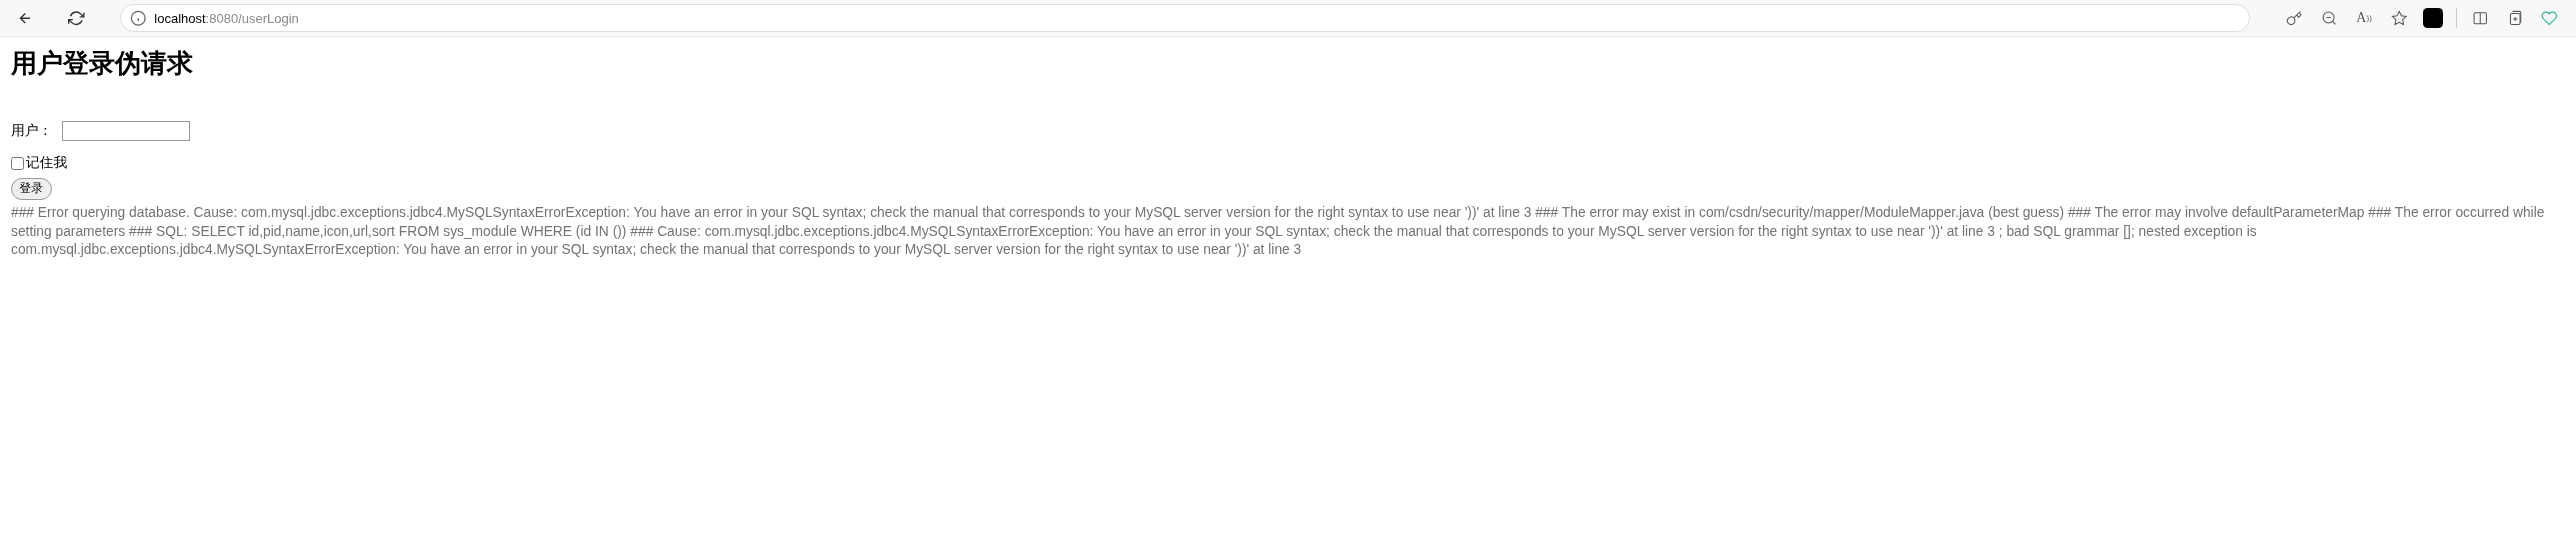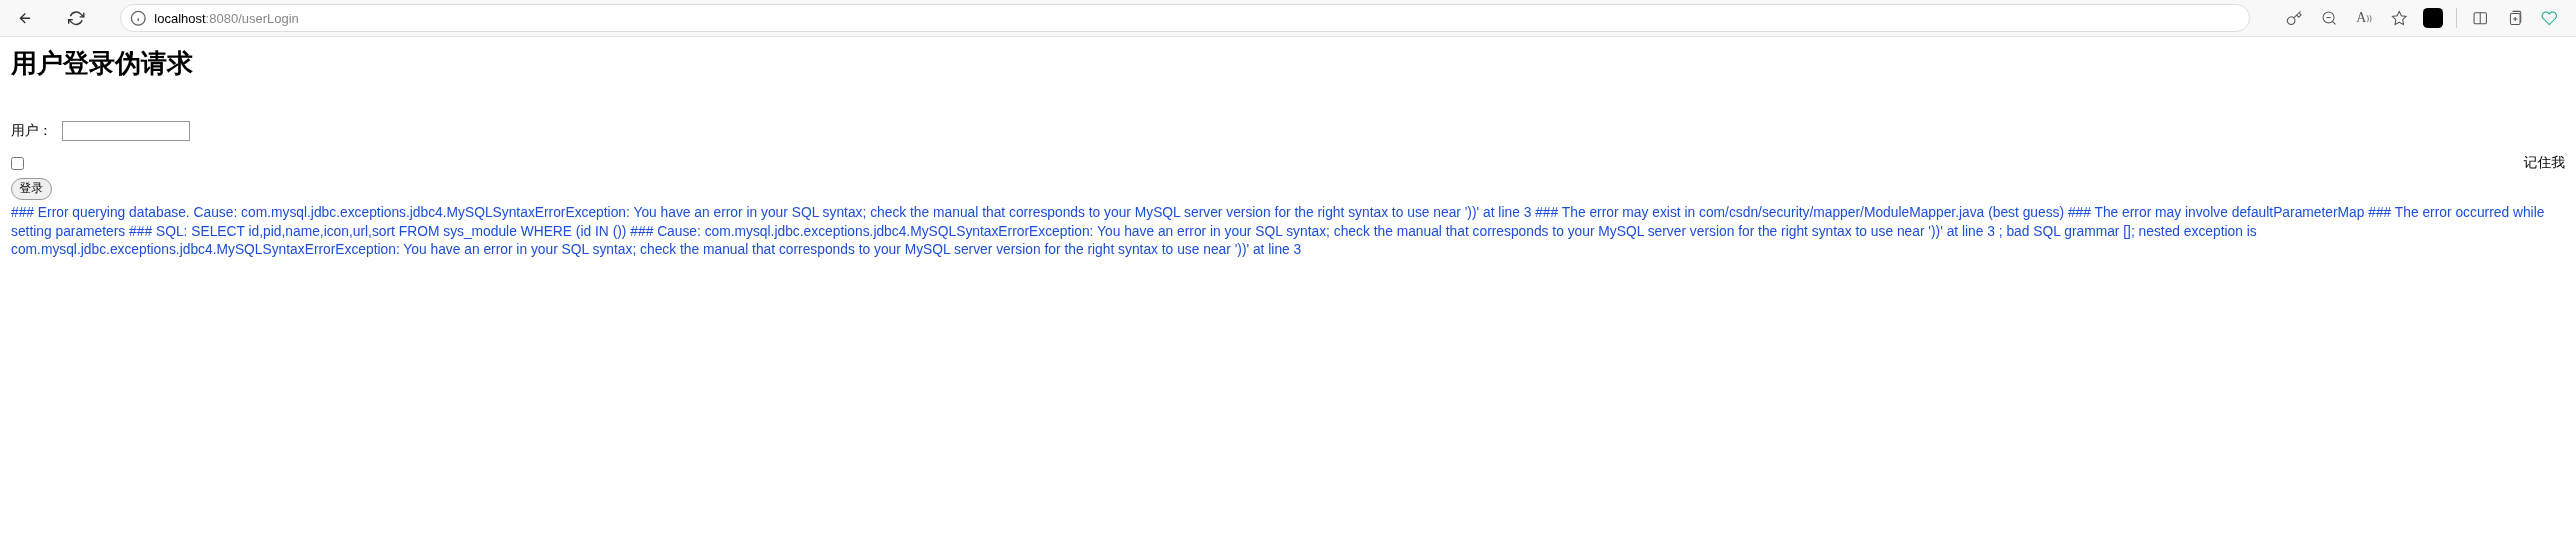--- a/index.html
+++ b/index.html
@@ -110,39 +110,38 @@
       padding: 0.9px 3.7px;
       font-size: 12px;
     }
     .checkbox-row {
       display: flex;
       align-items: center;
       margin-top: 8px;
       margin-bottom: 5.5px;
       font-size: 13.8px;
       gap: 1.8px;
-      justify-content: space-between;
     }
     .checkbox-row input[type=checkbox] {
       width: 13px;
       height: 13px;
     }
     .submit-btn {
       font-size: 12px;
       padding: 1.8px 7.3px;
       border: 0.9px solid #999;
       background: #efefef;
       cursor: pointer;
       border-radius: 11px;
     }
     .error-message {
       margin-top: 3.7px;
       font-size: 13.8px;
       line-height: 1.35;
-      color: #1d4ed8;
+      color: #737373;
     }
   </style>
 </head>
 <body>
 
 <div class="browser-bar">
   <div class="nav-btn">
     <svg viewBox="0 0 24 24" fill="none" stroke="currentColor" stroke-width="2">
         <path d="M19 12H5M12 19l-7-7 7-7"></path>
       </svg>

